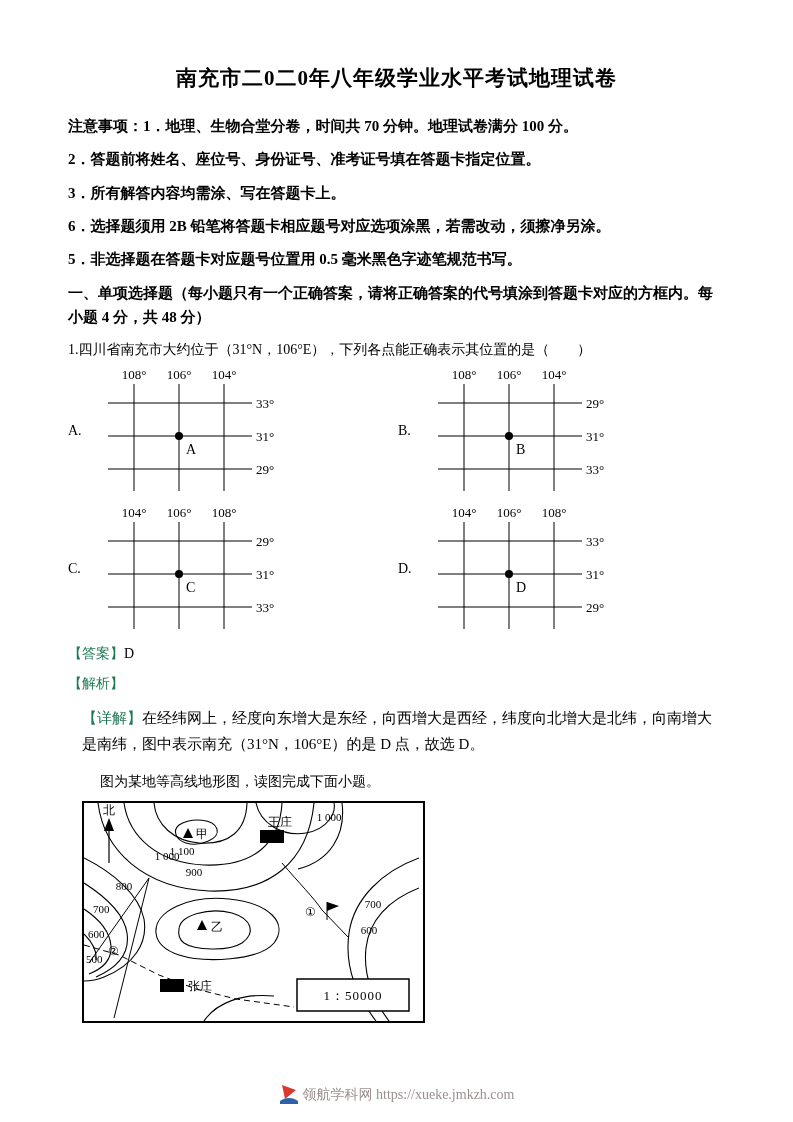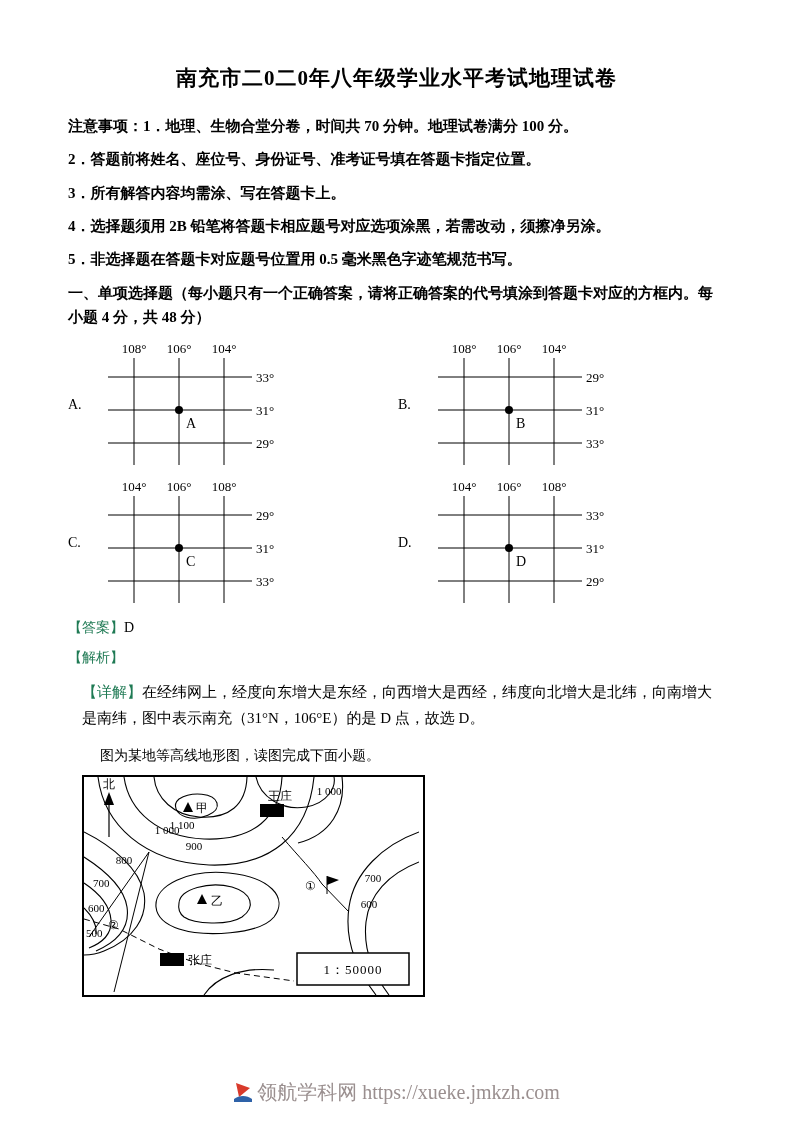--- a/index.html
+++ b/index.html
@@ -24,38 +24,39 @@
   .detail-line{font-size:15px;line-height:1.75;margin:0 0 12px 14px}
   .map-intro{font-size:14px;margin:16px 0 10px 0;padding-left:32px}
   .map-box{margin-left:14px;width:339px;border:2px solid #000;background:#fff}
   .map-box svg{display:block}
   .mt{font-size:11px;fill:#000;font-family:"Liberation Serif",serif}
   .mt-big{font-size:12px}
   .mt-scale{font-size:13px;letter-spacing:1px}
   .footer{
     position:absolute;left:0;bottom:16px;width:100%;
     display:flex;justify-content:center;align-items:center;gap:4px;
-    font-size:20px;color:#9a8f8f;
+    font-size:14px;color:#9a8f8f;
   }
 </style>
 </head>
 <body>
 
 <div class="page">
 
   <h1 class="title">南充市二0二0年八年级学业水平考试地理试卷</h1>
 
   <p class="note">注意事项：1．地理、生物合堂分卷，时间共 70 分钟。地理试卷满分 100 分。</p>
   <p class="note">2．答题前将姓名、座位号、身份证号、准考证号填在答题卡指定位置。</p>
   <p class="note">3．所有解答内容均需涂、写在答题卡上。</p>
-  <p class="note">4．选择题须用 2B 铅笔将答题卡相应题号对应选项涂黑，若需改动，须擦净另涂。</p>
+  <p class="note">6．选择题须用 2B 铅笔将答题卡相应题号对应选项涂黑，若需改动，须擦净另涂。</p>
   <p class="note">5．非选择题在答题卡对应题号位置用 0.5 毫米黑色字迹笔规范书写。</p>
 
   <p class="section-heading">一、单项选择题（每小题只有一个正确答案，请将正确答案的代号填涂到答题卡对应的方框内。每小题 4 分，共 48 分）</p>
 
+  <p class="q1-text">1.四川省南充市大约位于（31°N，106°E），下列各点能正确表示其位置的是（　　）</p>
 
   <div class="options-grid">
 
     <div class="option-row">
       <span class="opt-label">A.</span>
       <svg class="grid-svg" width="178" height="128" viewBox="0 0 178 128">
         <g>
           <line x1="32" y1="17" x2="32" y2="124"></line>
             <line x1="77" y1="17" x2="77" y2="124"></line>
             <line x1="122" y1="17" x2="122" y2="124"></line>

